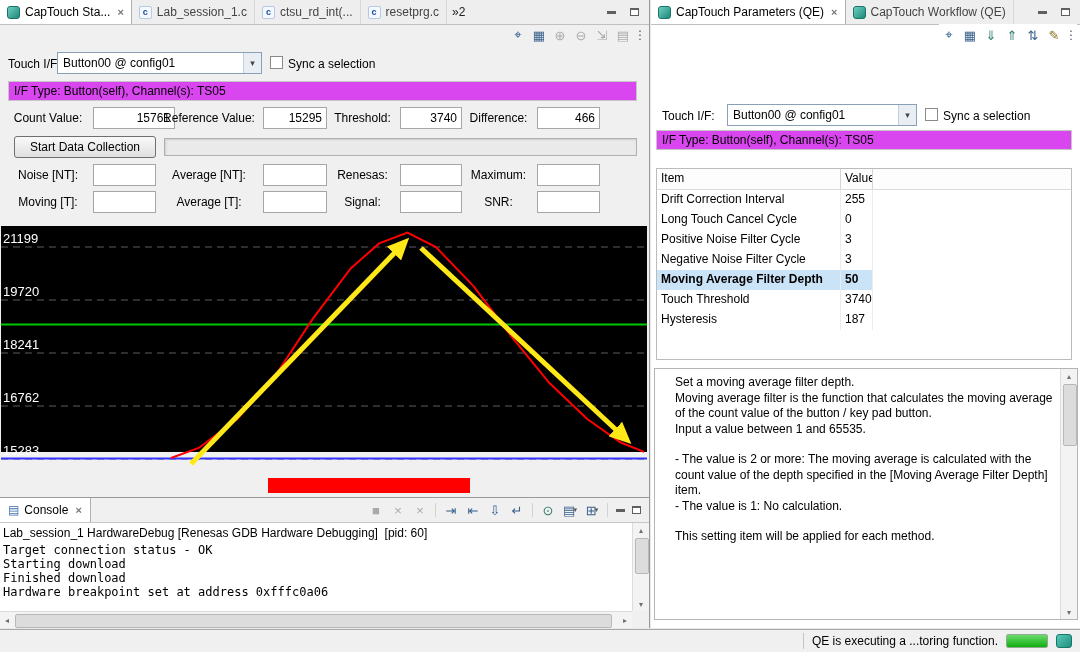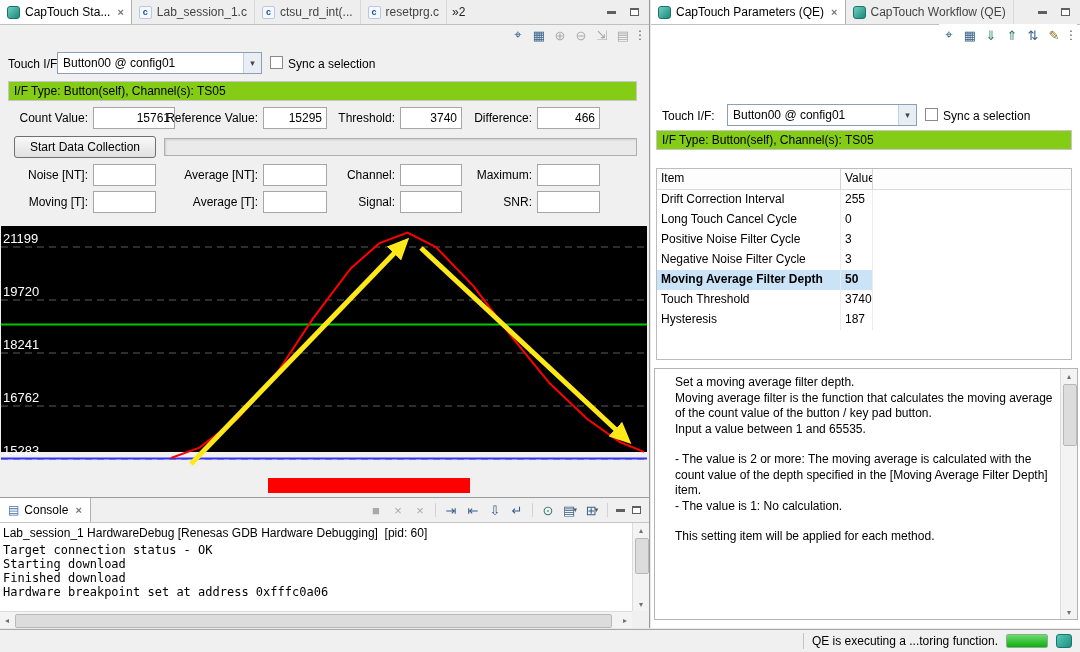--- a/index.html
+++ b/index.html
@@ -23,26 +23,26 @@
   .max-glyph{width:9px;height:8px;border:1px solid #5f5f5f;border-top:2px solid #5f5f5f;background:#fff;box-sizing:border-box;}
   
   .toolbar{position:absolute;top:24px;right:3px;height:22px;display:flex;align-items:center;gap:1px;}
   .ticon{width:20px;height:18px;display:flex;align-items:center;justify-content:center;font-size:13px;border-radius:2px;}
   .blue{color:#38618c;} .gray{color:#a9a9a9;} .teal{color:#2c7a6b;} .gold{color:#8a6d1f;}
   .dd{font-size:7px;color:#555;margin-left:-2px;}
   .overflowi{color:#555;font-size:12px;width:12px;text-align:center;}
   .tsep{width:1px;height:14px;background:#d2d2d2;margin:0 3px;}
   
   .label,.rlabel{position:absolute;white-space:nowrap;}
-  .rlabel{text-align:right;}
+  .rlabel{text-align:center;}
   .select{position:absolute;height:22px;background:#fff;border:1px solid #8aa0b8;display:flex;align-items:center;box-sizing:border-box;}
   .select-text{flex:1;padding:0 5px;white-space:nowrap;overflow:hidden;}
   .select-btn{width:17px;height:100%;display:flex;align-items:center;justify-content:center;background:#e9eef4;border-left:1px solid #c2cedb;font-size:9px;color:#444;}
   .checkbox{position:absolute;width:13px;height:13px;background:#fff;border:1px solid #8a8a8a;box-sizing:border-box;}
-  .rofield{position:absolute;height:20px;line-height:18px;background:#84cc16;border:1px solid #c6c6c6;box-sizing:border-box;padding:0 5px;white-space:nowrap;overflow:hidden;}
+  .rofield{position:absolute;height:20px;line-height:18px;background:#d946ef;border:1px solid #c6c6c6;box-sizing:border-box;padding:0 5px;white-space:nowrap;overflow:hidden;}
   .num{position:absolute;height:22px;box-sizing:border-box;border:1px solid #a6a6a6;background:#fff;text-align:right;padding:0 4px;font:12px "Liberation Sans",sans-serif;}
   .btn{position:absolute;box-sizing:border-box;border:1px solid #707070;background:linear-gradient(#f9f9f9,#e0e0e0);border-radius:3px;font:12px "Liberation Sans",sans-serif;}
   .progress{position:absolute;box-sizing:border-box;border:1px solid #b0b0b0;background:#eaeaea;box-shadow:inset 1px 1px 2px rgba(0,0,0,.12);}
   
   .chart{position:absolute;background:#000;}
   .ylabel{position:absolute;left:2px;color:#fff;font-size:13px;}
   .gridline{stroke:#5c5c5c;stroke-dasharray:7 5;stroke-width:1;}
   
   .console-tabbar{position:absolute;left:0;top:497px;right:0;height:26px;background:#f0f0f0;border-top:1px solid #9a9a9a;border-bottom:1px solid #c6c6c6;display:flex;align-items:stretch;box-sizing:border-box;}
   .console-tab{background:#fff;border-right:1px solid #b0b0b0;padding:0 8px;display:flex;align-items:center;gap:5px;}
@@ -141,21 +141,21 @@
     <span class="rlabel" style="left:465px;top:111px;width:67px;">Difference:</span>
     <input class="num" style="left: 537px; top: 107px; width: 63px;" readonly="" value="466">
 
     <button class="btn" style="left:14px;top:136px;width:142px;height:22px;">Start Data Collection</button>
     <div class="progress" style="left:164px;top:138px;width:473px;height:18px;"></div>
 
     <span class="rlabel" style="left:8px;top:168px;width:80px;">Noise [NT]:</span>
     <input class="num" style="left: 93px; top: 164px; width: 63px;" readonly="" value="">
     <span class="rlabel" style="left:160px;top:168px;width:98px;">Average [NT]:</span>
     <input class="num" style="left: 263px; top: 164px; width: 64px;" readonly="" value="">
-    <span class="rlabel" style="left:330px;top:168px;width:65px;">Channel:</span>
+    <span class="rlabel" style="left:330px;top:168px;width:65px;">Renesas:</span>
     <input class="num" style="left: 400px; top: 164px; width: 62px;" readonly="" value="">
     <span class="rlabel" style="left:465px;top:168px;width:67px;">Maximum:</span>
     <input class="num" style="left: 537px; top: 164px; width: 63px;" readonly="" value="">
 
     <span class="rlabel" style="left:8px;top:195px;width:80px;">Moving [T]:</span>
     <input class="num" style="left: 93px; top: 191px; width: 63px;" readonly="" value="">
     <span class="rlabel" style="left:160px;top:195px;width:98px;">Average [T]:</span>
     <input class="num" style="left: 263px; top: 191px; width: 64px;" readonly="" value="">
     <span class="rlabel" style="left:330px;top:195px;width:65px;">Signal:</span>
     <input class="num" style="left: 400px; top: 191px; width: 62px;" readonly="" value="">

